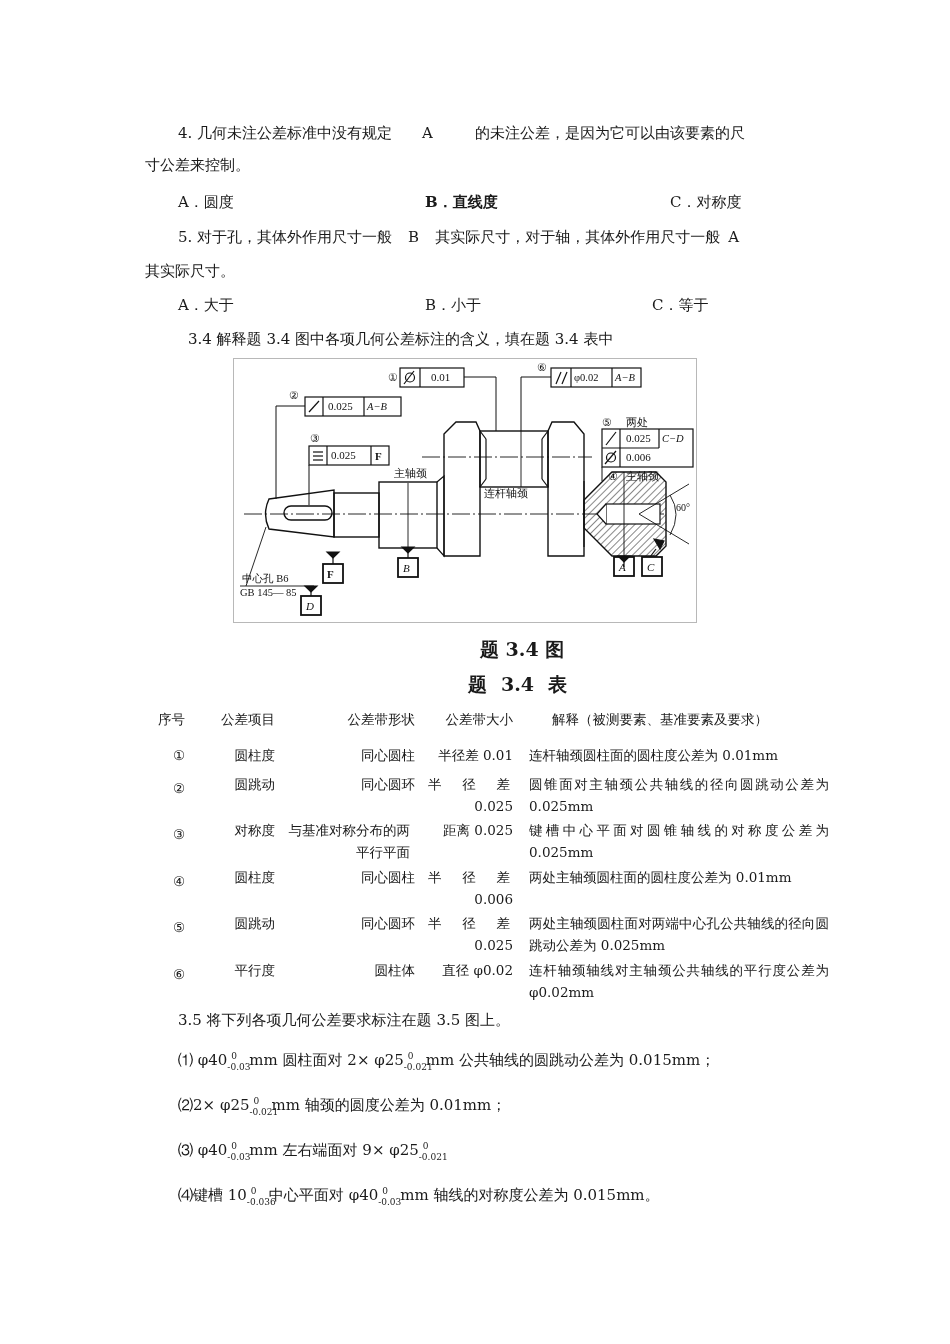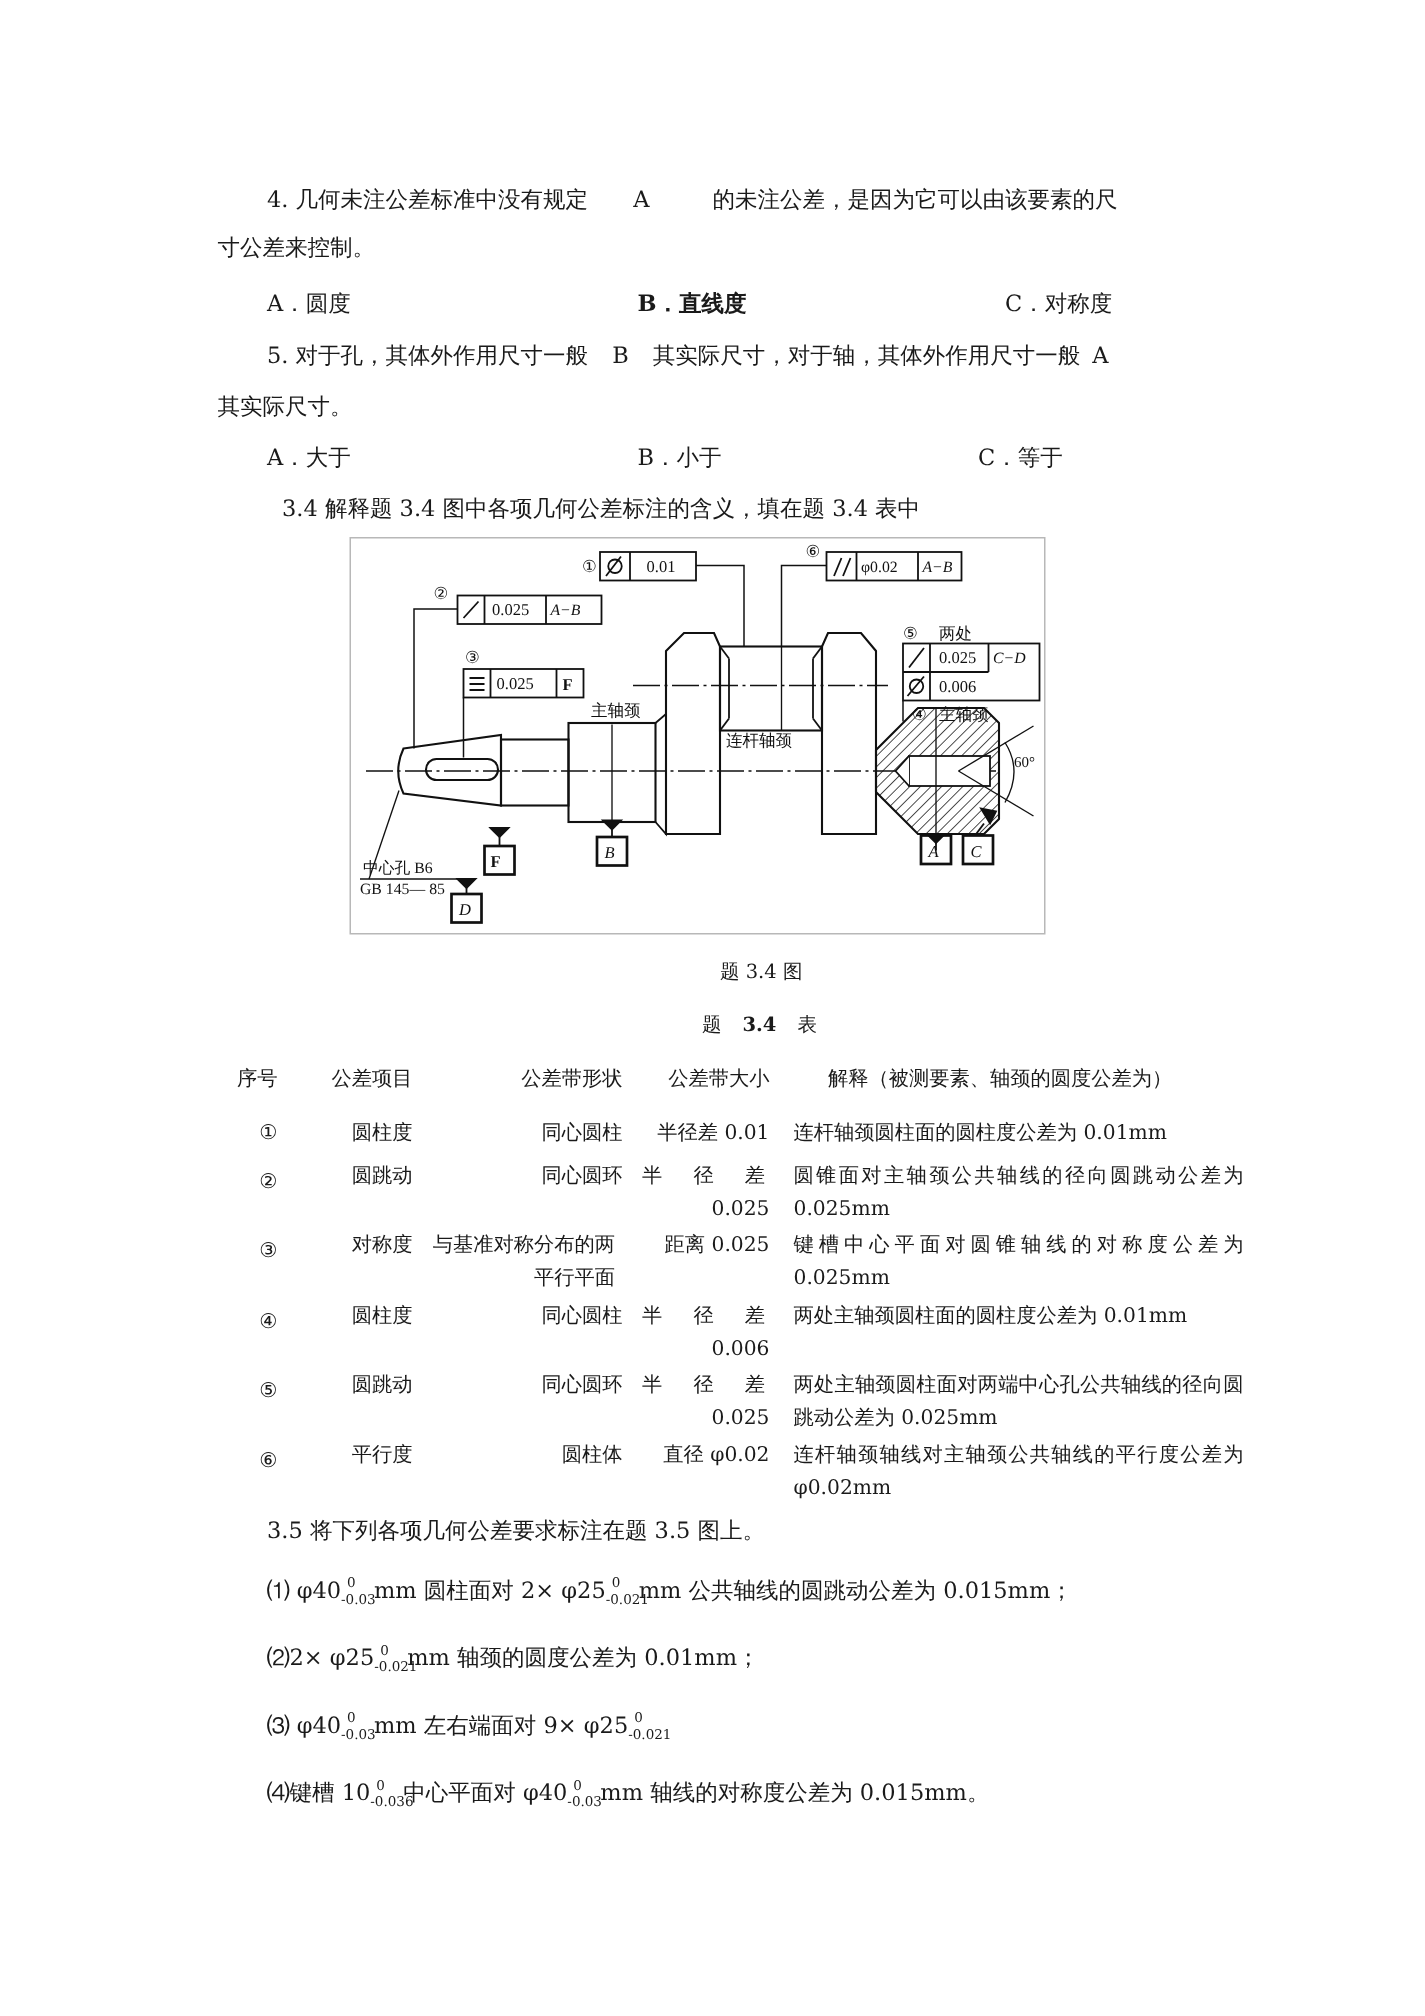--- a/index.html
+++ b/index.html
@@ -12,21 +12,21 @@
   .p { font-size: 15px; line-height: 20px; }
   .q-line { left: 178px; }
   .q-cont { left: 145px; }
   .gap { display: inline-block; }
 
   .drawing {
     position: absolute; left: 233px; top: 358px; width: 464px; height: 265px;
     border: 1px solid #b8b8b8; box-sizing: border-box; background: #fff;
   }
   .drawing svg { display: block; }
-  .caption { font-size: 13px; line-height: 18px; }
+  .caption { font-size: 19px; line-height: 18px; font-weight: bold; }
 
   .tbl { position: absolute; left: 145px; top: 708px; width: 700px; font-size: 13.5px; }
   .tr { position: absolute; left: 0; width: 700px; }
   .td { position: absolute; top: 0; line-height: 22px; white-space: normal; text-align: right; }
   .c0 { left: 0; width: 40px; }
   .c1 { left: 50px; width: 80px; }
   .c2 { left: 140px; width: 130px; }
   .c3 { left: 283px; width: 85px; }
   .c4 { left: 384px; width: 300px; text-align: justify; }
   .just { display: flex; justify-content: space-between; width: 82px; }
@@ -195,21 +195,21 @@
 <div class="abs caption" style="top:675px;left:468px;">
   <span>题</span><span class="gap" style="width:14px"></span><b>3.4</b><span class="gap" style="width:14px"></span><span>表</span>
 </div>
 
 <div class="tbl">
   <div class="tr th" style="top:0;">
     <div class="td c0">序号</div>
     <div class="td c1">公差项目</div>
     <div class="td c2">公差带形状</div>
     <div class="td c3">公差带大小</div>
-    <div class="td" style="left:407px;">解释（被测要素、轴颈的圆度公差为）</div>
+    <div class="td" style="left:407px;">解释（被测要素、基准要素及要求）</div>
   </div>
 
   <div class="tr" style="top:36px;">
     <div class="td c0">①</div>
     <div class="td c1">圆柱度</div>
     <div class="td c2">同心圆柱</div>
     <div class="td c3">半径差 0.01</div>
     <div class="td c4">连杆轴颈圆柱面的圆柱度公差为 0.01mm</div>
   </div>
 

